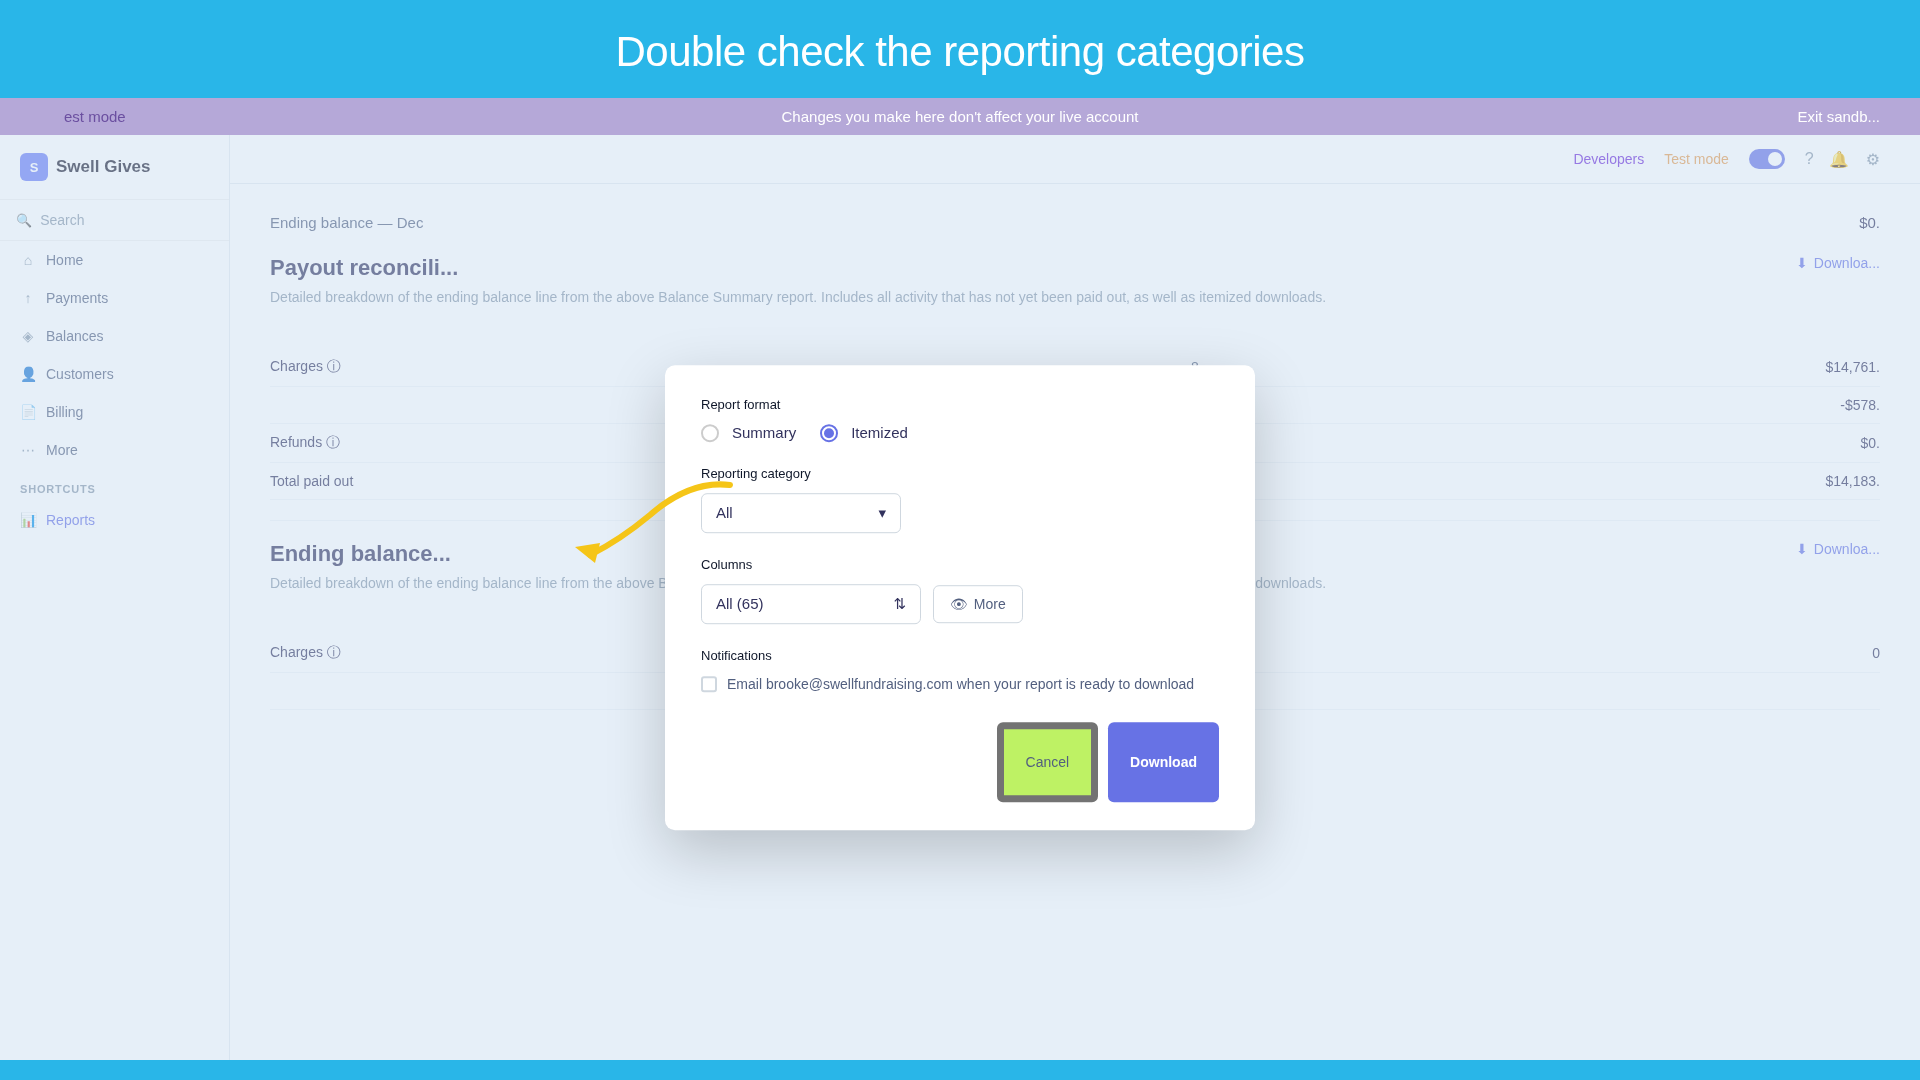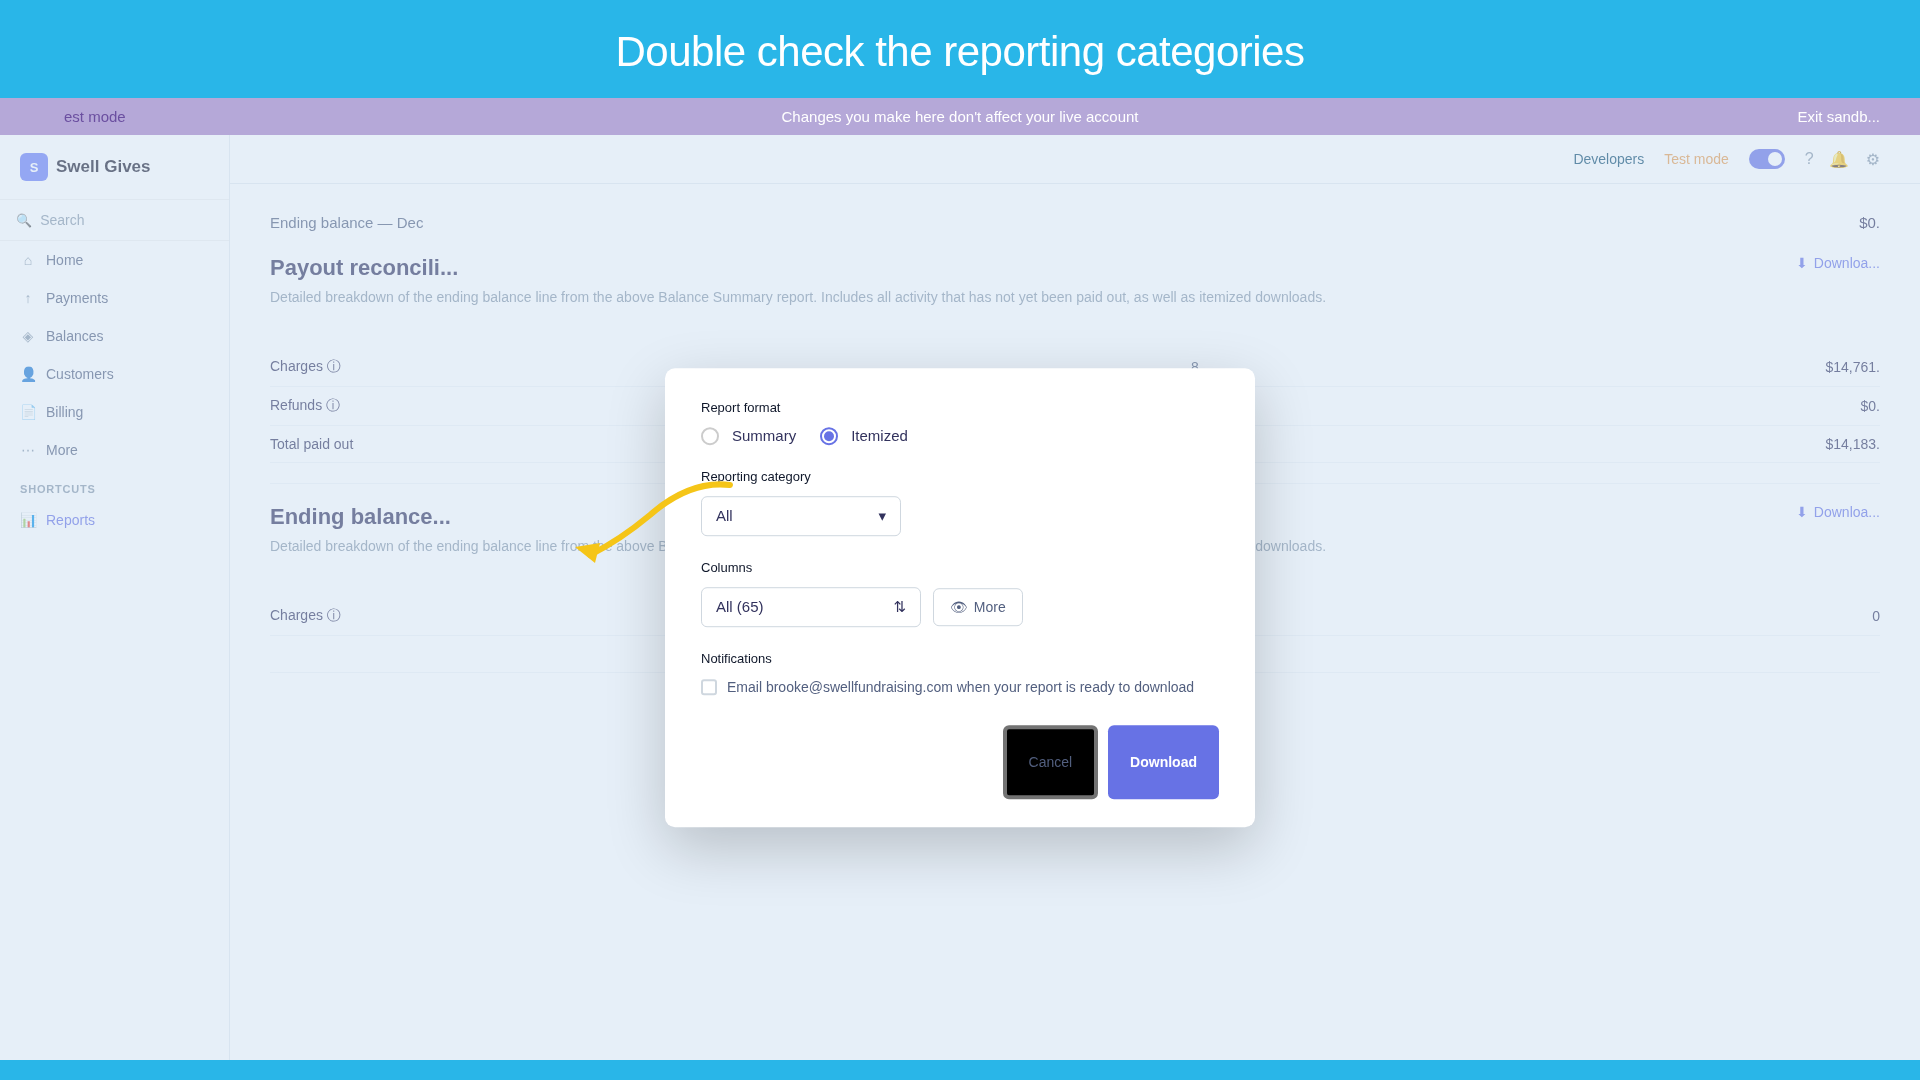--- a/index.html
+++ b/index.html
@@ -115,21 +115,21 @@
 
     .top-bar {
       display: flex;
       align-items: center;
       justify-content: flex-end;
       padding: 14px 40px;
       border-bottom: 1px solid #e6ebf1;
       gap: 20px;
       background: white;
     }
-    .top-bar-item { font-size: 14px; color: #0c4a6e; cursor: pointer; }
+    .top-bar-item { font-size: 14px; color: #6d28d9; cursor: pointer; }
     .top-bar-item.orange { color: #e89b4d; }
     .toggle-pill {
       width: 36px; height: 20px; background: #6772e5; border-radius: 10px;
       position: relative; display: inline-block;
     }
     .toggle-pill::after {
       content: '';
       position: absolute;
       right: 3px; top: 3px;
       width: 14px; height: 14px;
@@ -242,23 +242,23 @@
       border-radius: 3px;
       flex-shrink: 0; margin-top: 1px;
     }
 
     .modal-footer {
       display: flex; justify-content: flex-end; gap: 10px;
       margin-top: 28px;
     }
     .btn-cancel {
       padding: 25px 22px;
-      border: 4px solid #737373;
+      border: 7px solid #737373;
       border-radius: 6px;
-      background: #000000;
+      background: #bef264;
       font-size: 14px;
       color: #525f7f;
       cursor: pointer;
     }
     .btn-download {
       padding: 11px 22px;
       border: none;
       border-radius: 6px;
       background: #6772e5;
       color: white;
@@ -368,20 +368,25 @@
           <span>Downloa...</span>
         </div>
       </div>
 
       <table class="data-table">
         <tbody>
             <tr>
           <td>Charges ⓘ</td>
           <td>8</td>
           <td>$14,761.</td>
+        </tr>
+        <tr>
+          <td></td>
+          <td></td>
+          <td>-$578.</td>
         </tr>
         <tr>
           <td>Refunds ⓘ</td>
           <td>0</td>
           <td>$0.</td>
         </tr>
         <tr>
           <td>Total paid out</td>
           <td>8</td>
           <td>$14,183.</td>

